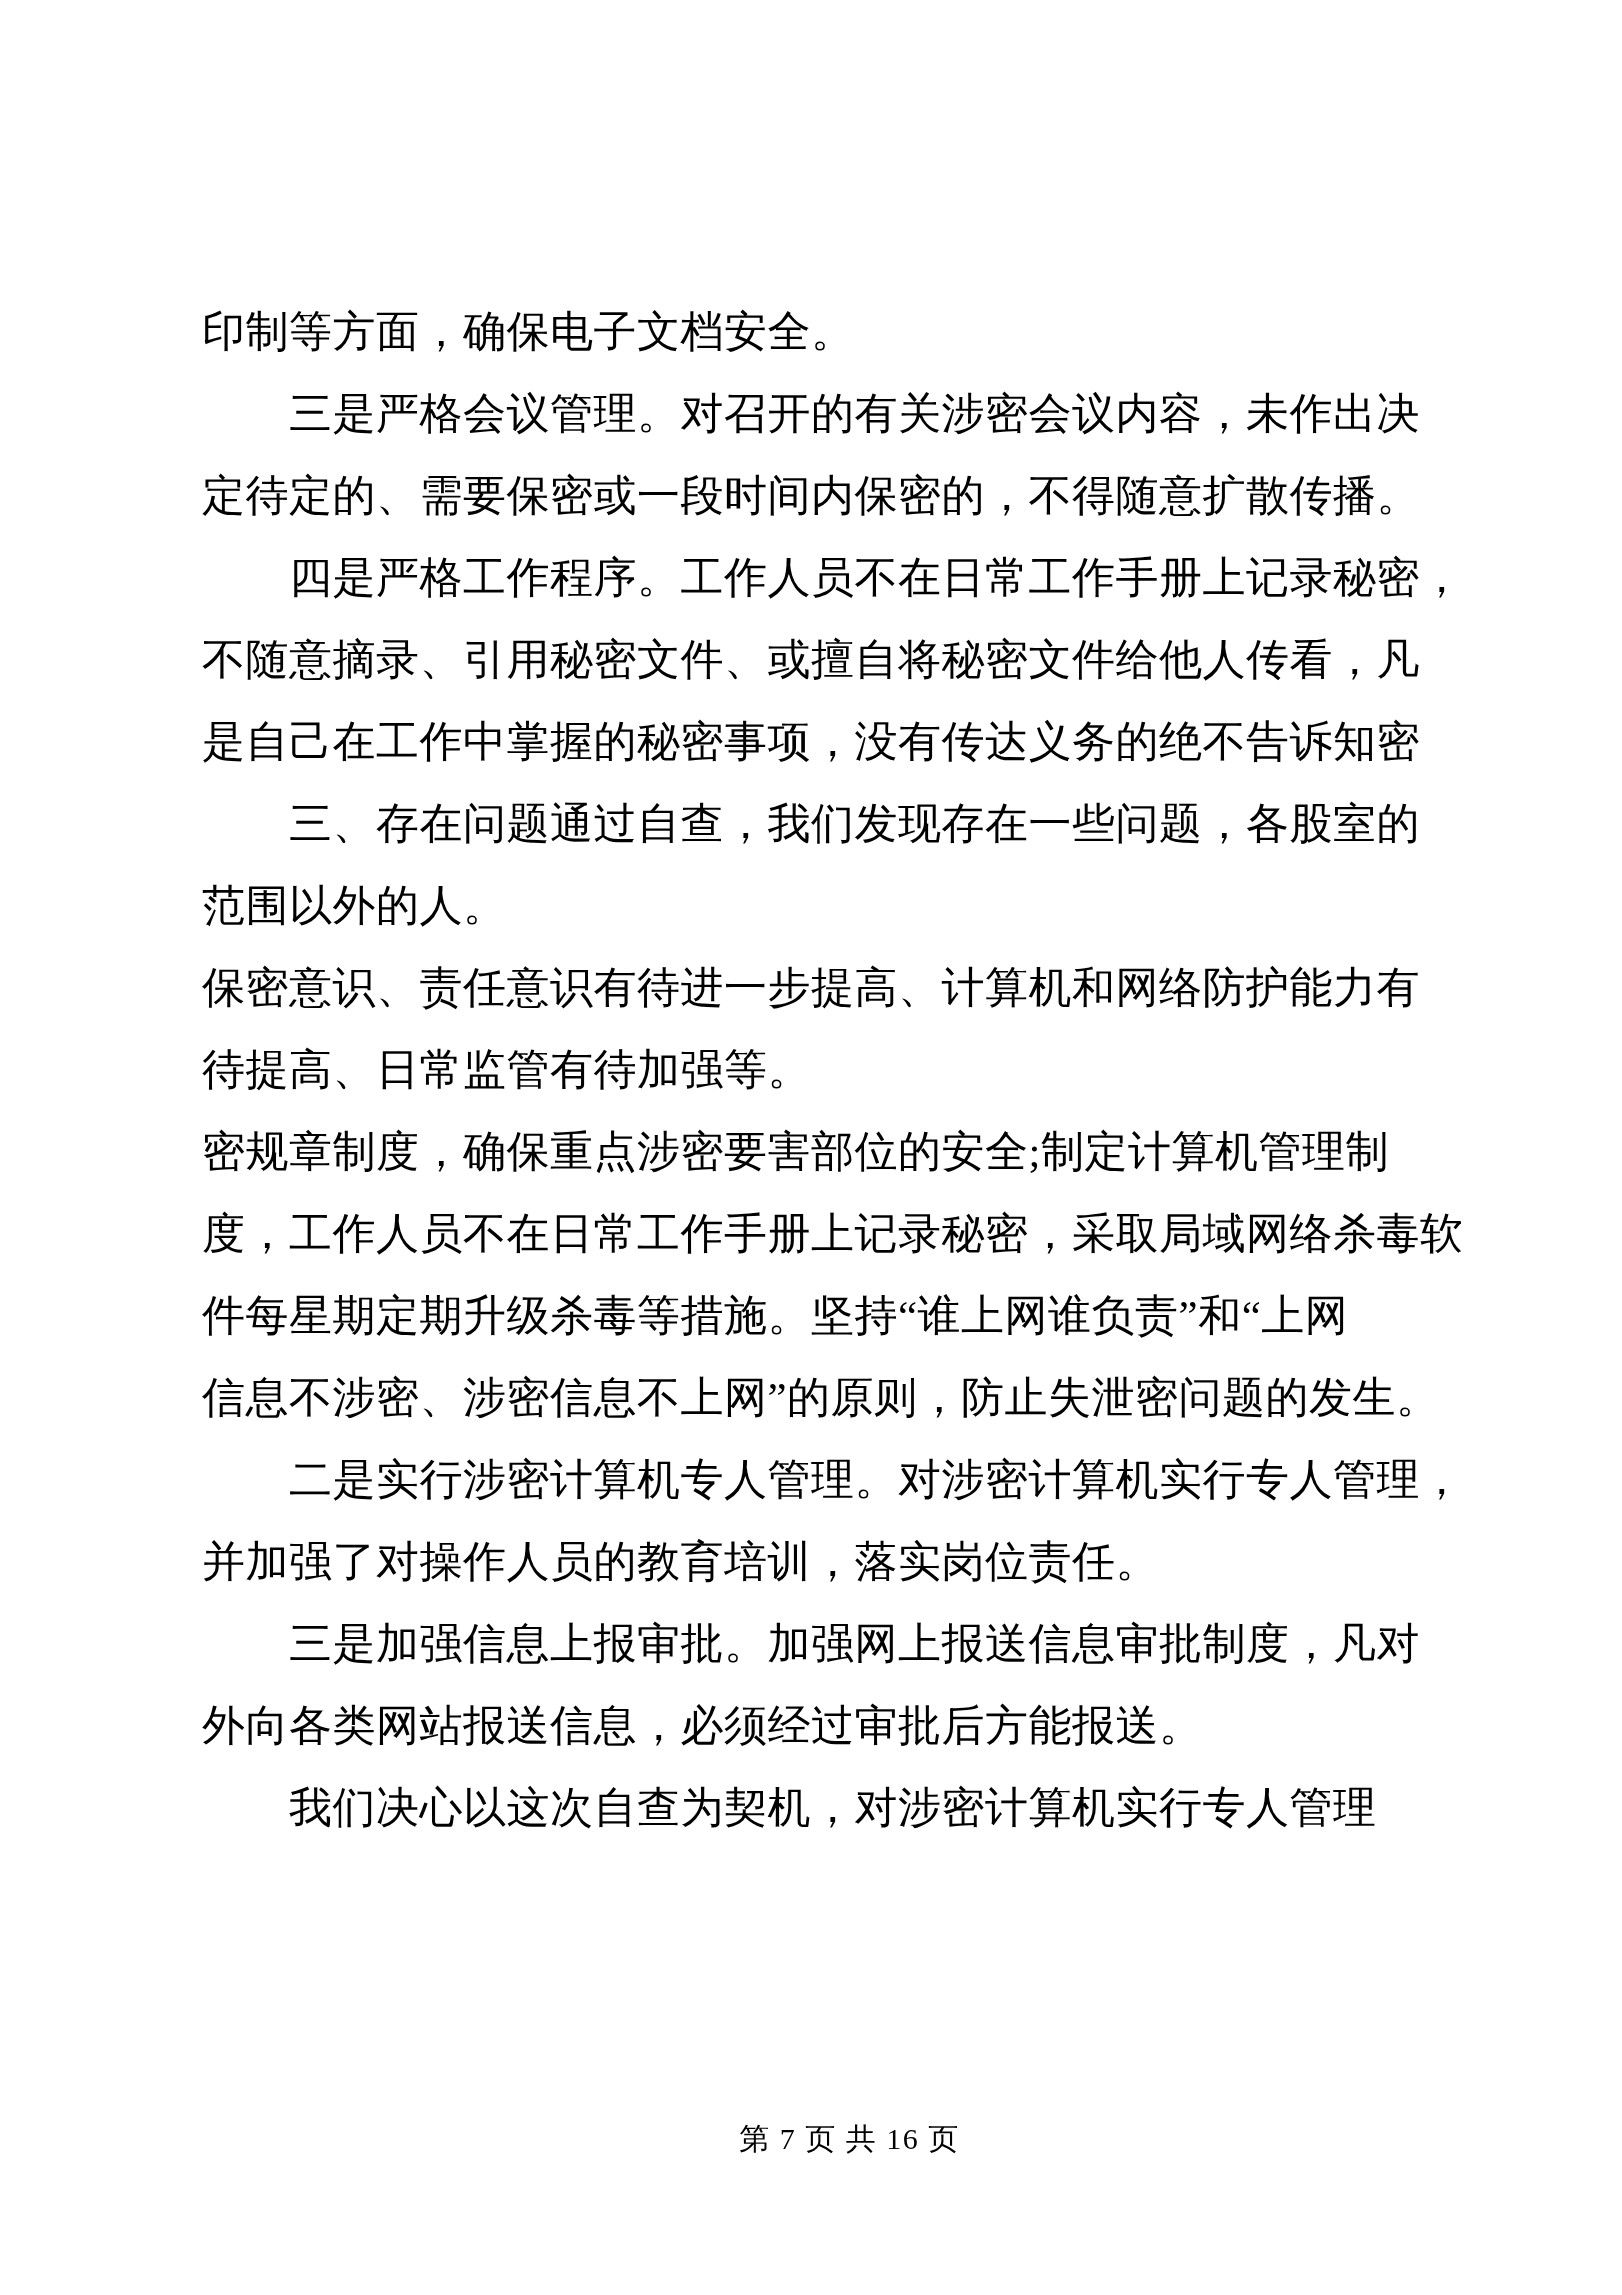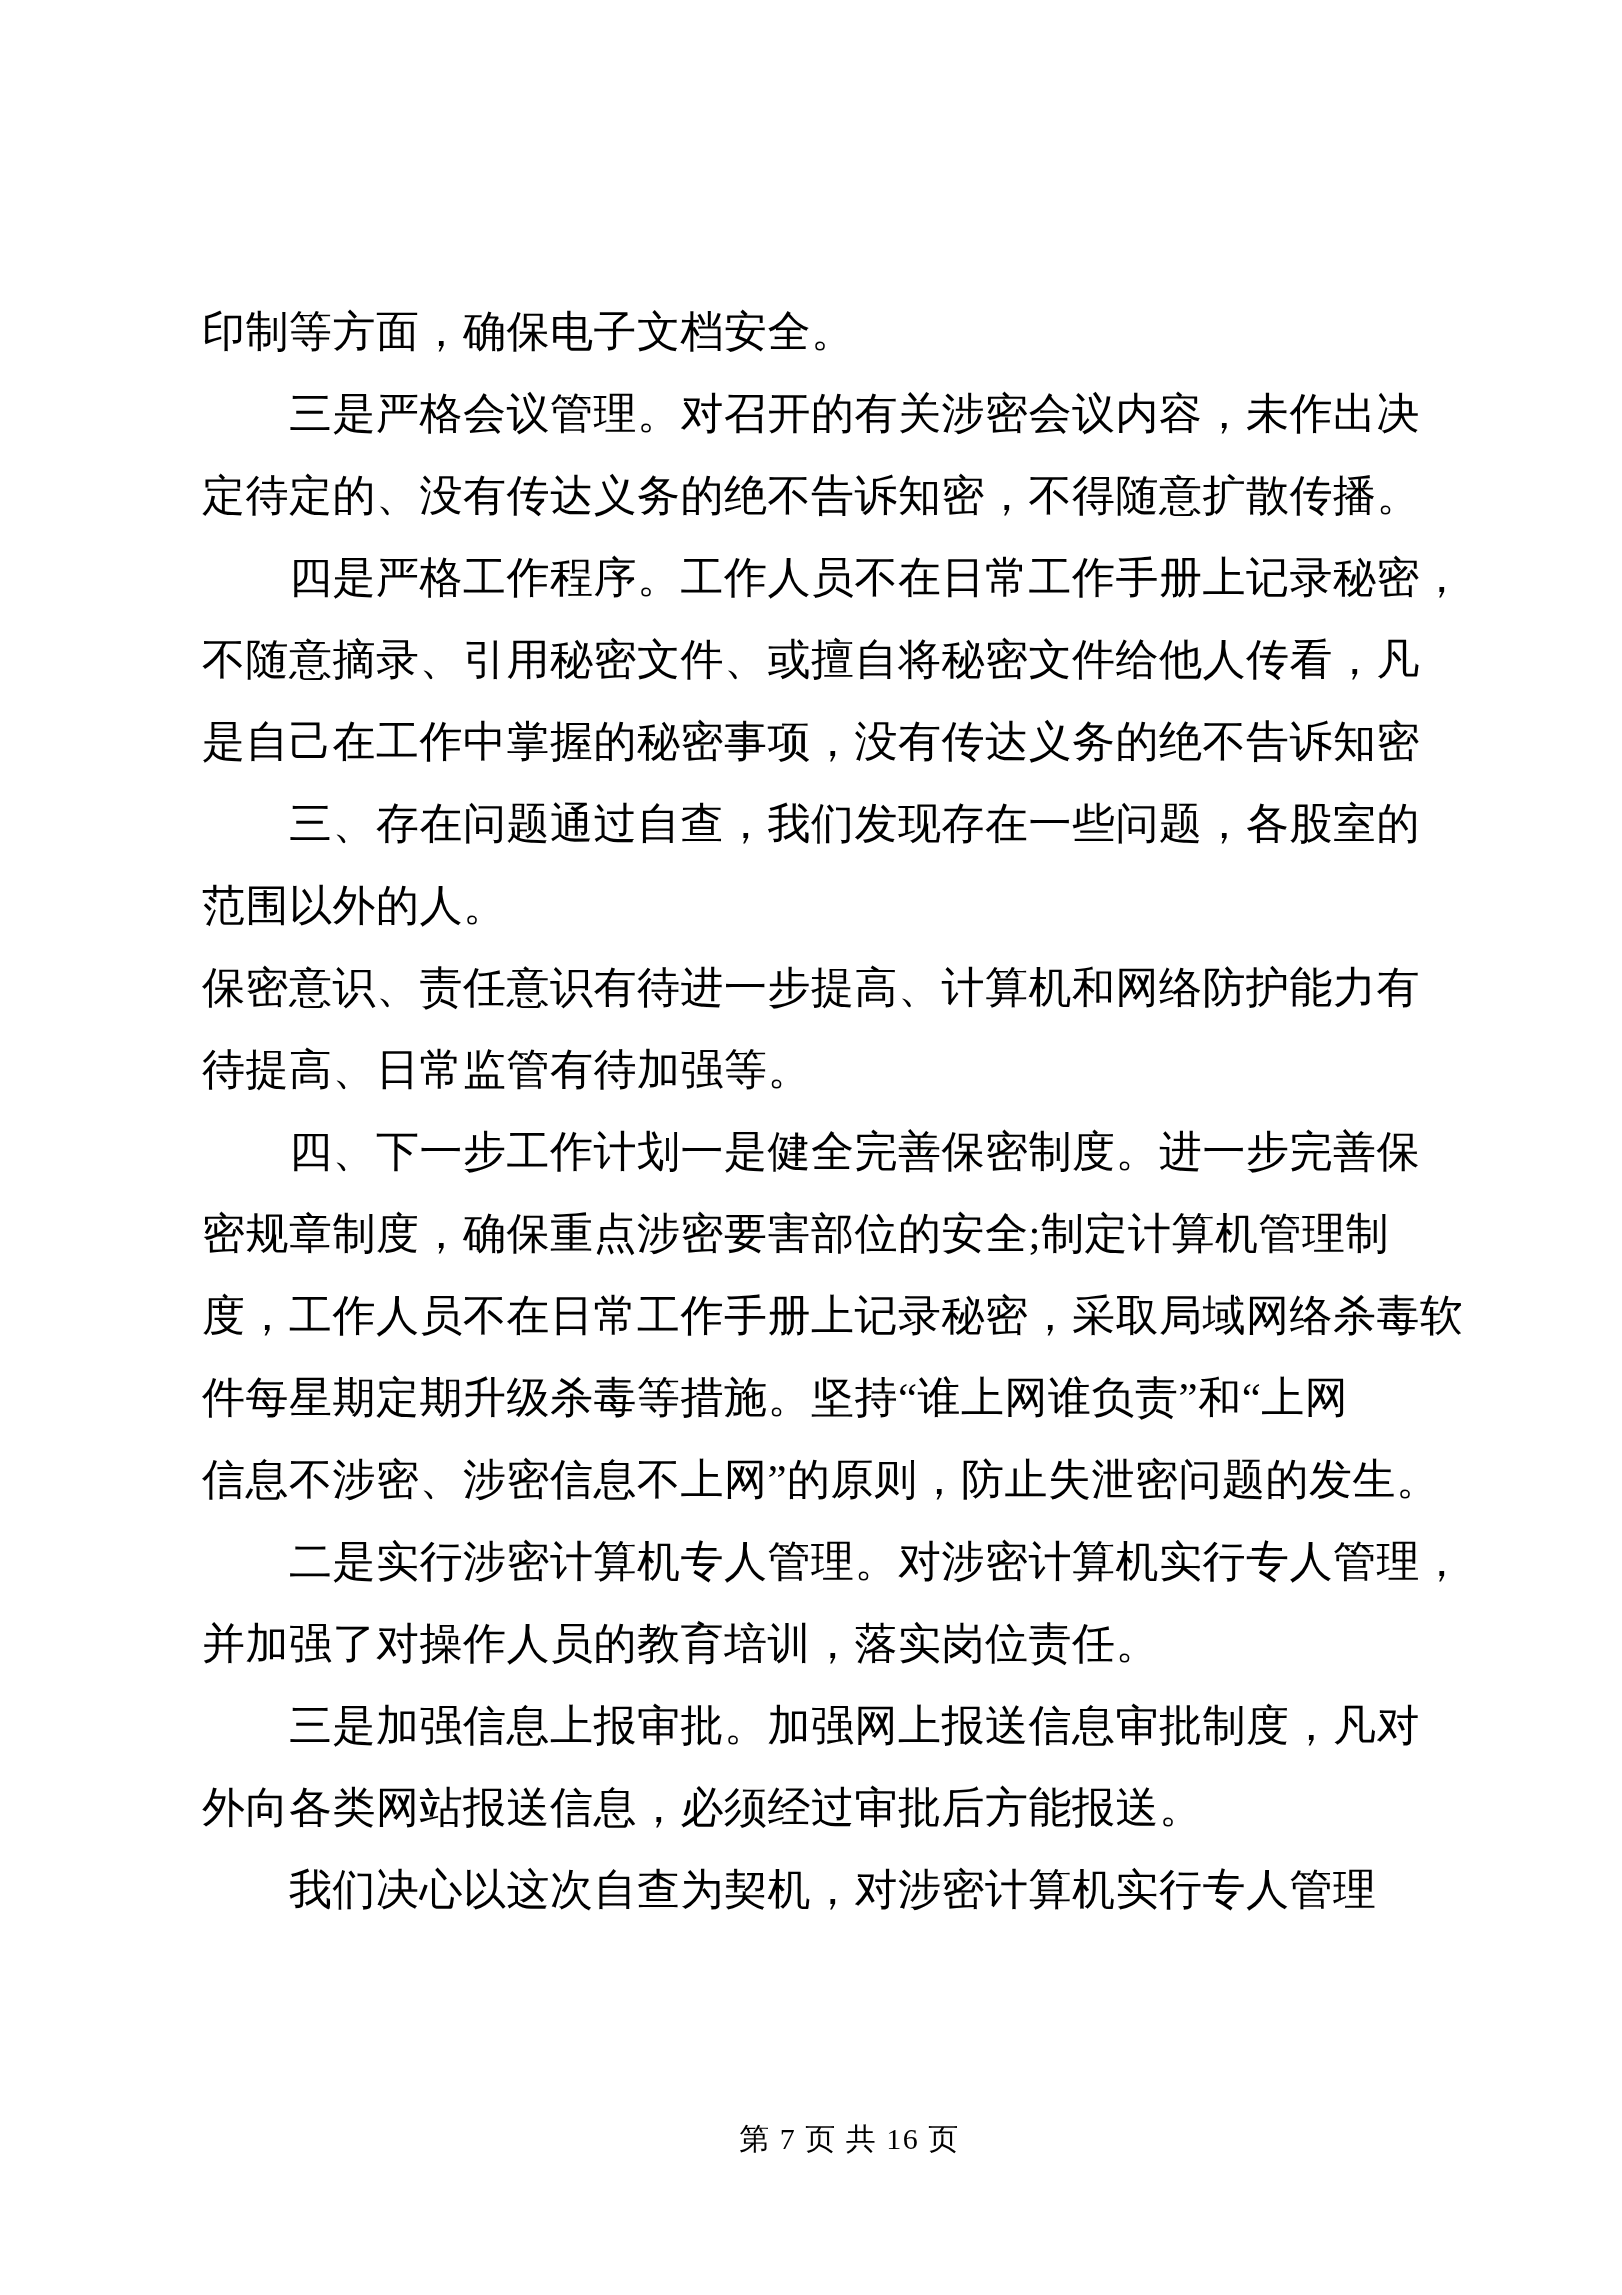--- a/index.html
+++ b/index.html
@@ -45,29 +45,28 @@
     transform: translateX(38px);
   }
 </style>
 </head>
 <body>
 
 <div class="page">
   <div class="body-text">
     <div class="line">印制等方面，确保电子文档安全。</div>
     <div class="line indent">三是严格会议管理。对召开的有关涉密会议内容，未作出决</div>
-    <div class="line">定待定的、没有传达义务的绝不告诉知密，不得随意扩散传播。</div>
+    <div class="line">定待定的、需要保密或一段时间内保密的，不得随意扩散传播。</div>
     <div class="line indent">四是严格工作程序。工作人员不在日常工作手册上记录秘密，</div>
     <div class="line">不随意摘录、引用秘密文件、或擅自将秘密文件给他人传看，凡</div>
     <div class="line">是自己在工作中掌握的秘密事项，没有传达义务的绝不告诉知密</div>
     <div class="line indent">三、存在问题通过自查，我们发现存在一些问题，各股室的</div>
     <div class="line">范围以外的人。</div>
     <div class="line">保密意识、责任意识有待进一步提高、计算机和网络防护能力有</div>
     <div class="line">待提高、日常监管有待加强等。</div>
-    <div class="line indent">四、下一步工作计划一是健全完善保密制度。进一步完善保</div>
     <div class="line">密规章制度，确保重点涉密要害部位的安全;制定计算机管理制</div>
     <div class="line">度，工作人员不在日常工作手册上记录秘密，采取局域网络杀毒软</div>
     <div class="line">件每星期定期升级杀毒等措施。坚持“谁上网谁负责”和“上网</div>
     <div class="line">信息不涉密、涉密信息不上网”的原则，防止失泄密问题的发生。</div>
     <div class="line indent">二是实行涉密计算机专人管理。对涉密计算机实行专人管理，</div>
     <div class="line">并加强了对操作人员的教育培训，落实岗位责任。</div>
     <div class="line indent">三是加强信息上报审批。加强网上报送信息审批制度，凡对</div>
     <div class="line">外向各类网站报送信息，必须经过审批后方能报送。</div>
     <div class="line indent">我们决心以这次自查为契机，对涉密计算机实行专人管理</div>
   </div>

